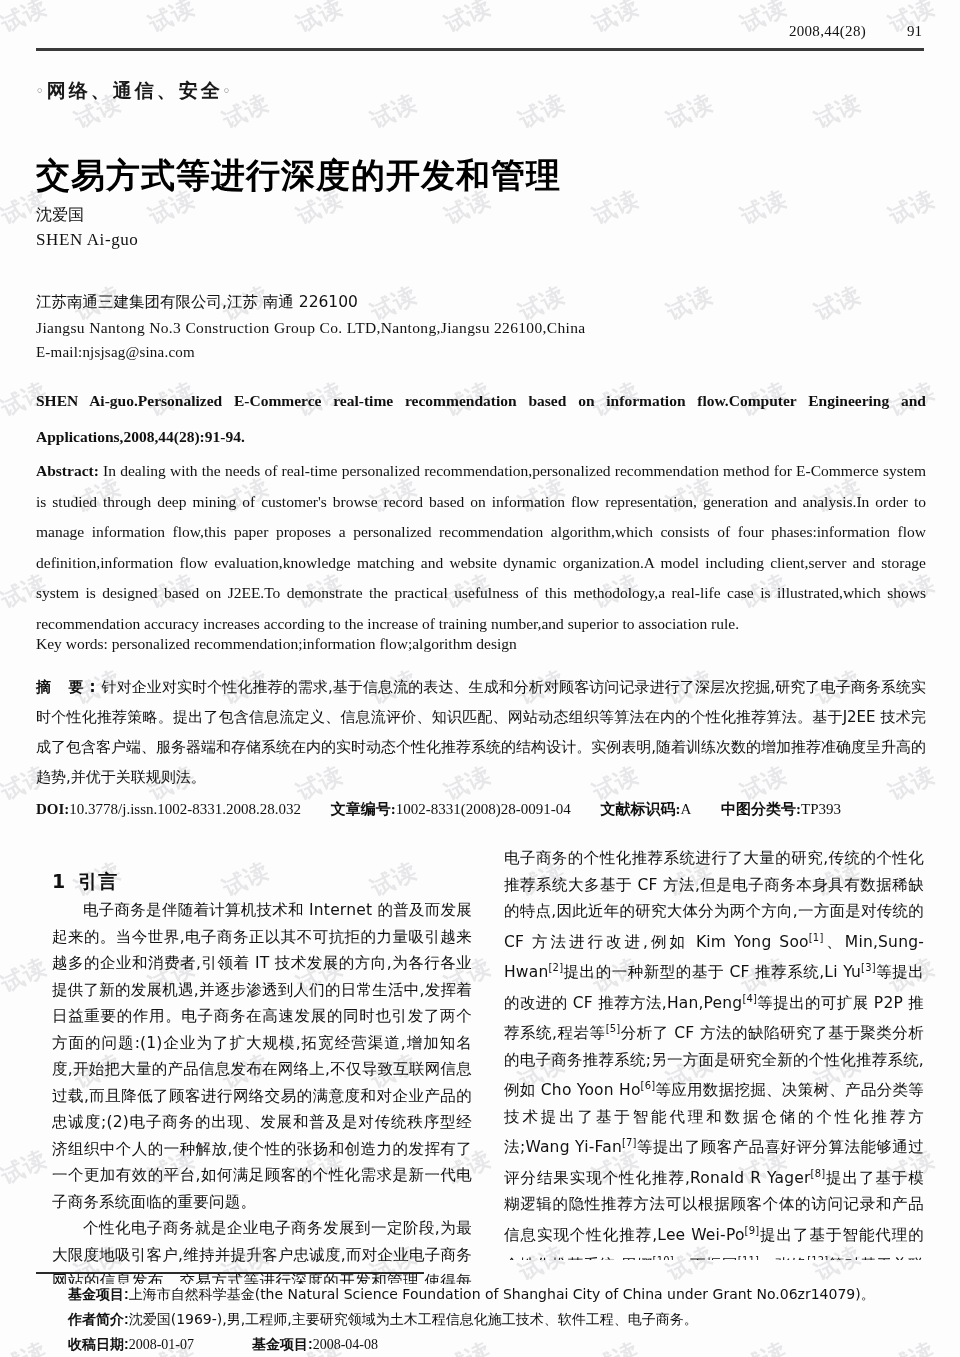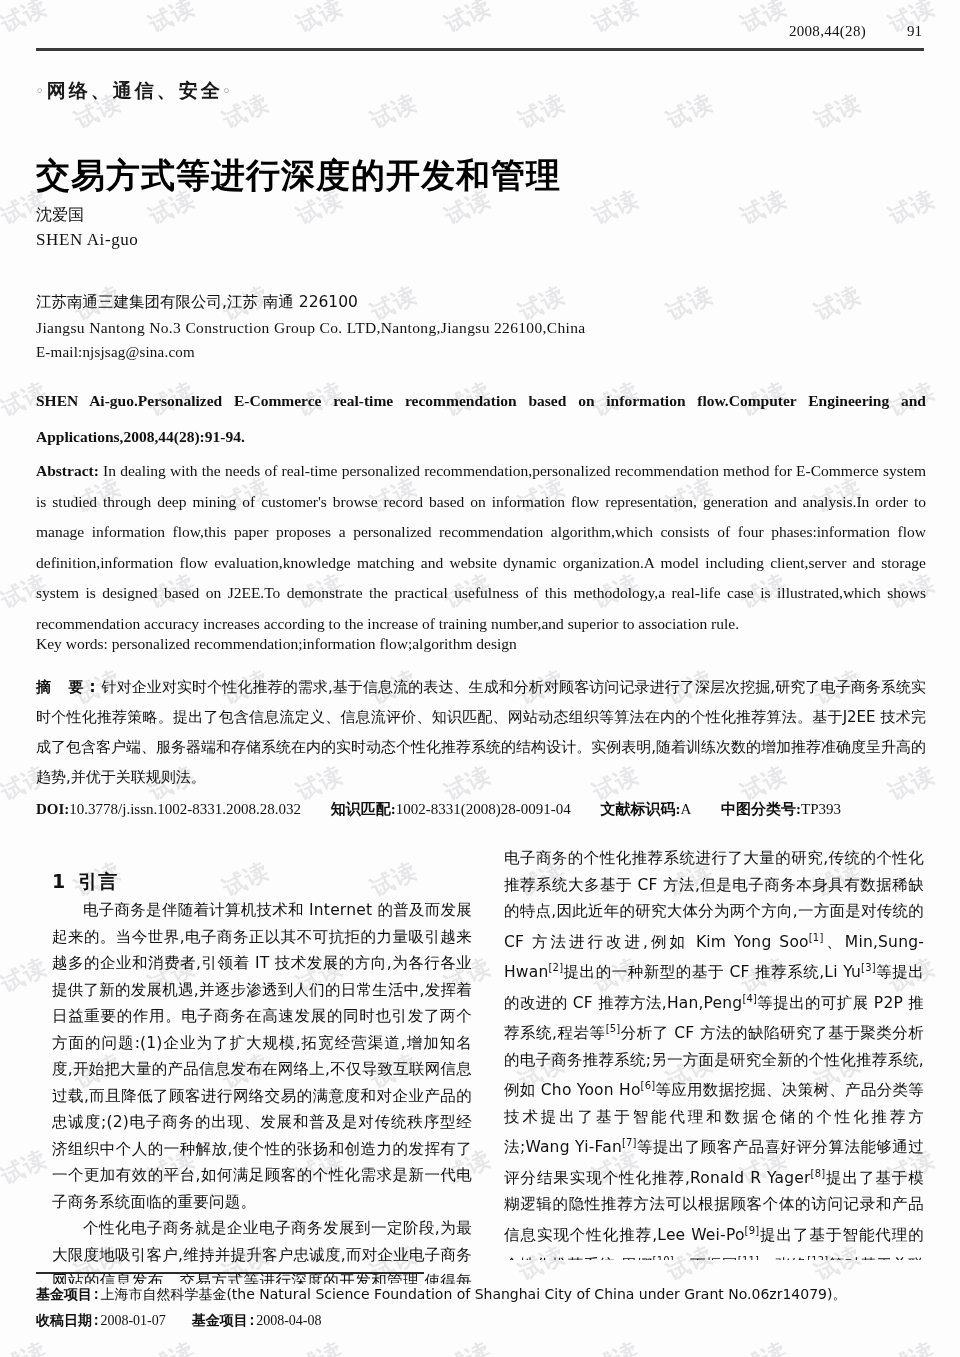--- a/index.html
+++ b/index.html
@@ -260,21 +260,21 @@
   }
   #footnotes {
     position: absolute;
     top: 1282px; left: 36px;
     width: 888px;
     z-index: 10;
     font-size: 14px;
     line-height: 25px;
   }
   .fn-line { white-space: nowrap; }
-  .fn-line .lbl { font-family: Liberation Mono, monospace; font-weight: 700; }
+  .fn-line .lbl { font-family: Liberation Sans, sans-serif; font-weight: 700; margin-left: 32px; }
   .fn-line .cn  { font-family: "DejaVu Sans", sans-serif; }
   .fn-gap { display: inline-block; width: 26px; }
 </style>
 </head>
 <body>
 
 <div id="page">
 
   <div id="watermark">
       <div class="wm" style="left: 0px; top: 0px;">试读</div>
@@ -409,35 +409,36 @@
 
   <div id="abstract"><span class="lbl">Abstract:</span><span> In  dealing  with  the  needs  of  real-time  personalized  recommendation,personalized  recommendation  method  for  E-Commerce  system  is  studied  through  deep  mining  of  customer's  browse  record  based  on  information  flow  representation,  generation  and  analysis.In  order  to  manage  information  flow,this  paper  proposes  a  personalized  recommendation  algorithm,which  consists  of  four  phases:information  flow  definition,information  flow  evaluation,knowledge  matching  and  website  dynamic  organization.A  model  including  client,server  and  storage  system  is  designed  based  on  J2EE.To  demonstrate  the  practical  usefulness  of  this  methodology,a  real-life  case  is  illustrated,which  shows  recommendation  accuracy  increases  according  to  the  increase  of  training  number,and  superior  to  association  rule.</span></div>
 
   <div id="keywords-en"><span class="lbl">Key words:</span><span> personalized  recommendation;information  flow;algorithm  design</span></div>
 
   <div id="zh-abstract"><span class="lbl">摘 要:</span><span>针对企业对实时个性化推荐的需求,基于信息流的表达、生成和分析对顾客访问记录进行了深层次挖掘,研究了电子商务系统实时个性化推荐策略。提出了包含信息流定义、信息流评价、知识匹配、网站动态组织等算法在内的个性化推荐算法。基于J2EE 技术完成了包含客户端、服务器端和存储系统在内的实时动态个性化推荐系统的结构设计。实例表明,随着训练次数的增加推荐准确度呈升高的趋势,并优于关联规则法。</span></div>
 
 
   <div id="idline">
     <span class="seg"><span class="lbl">DOI:</span><span>10.3778/j.issn.1002-8331.2008.28.032</span></span>
-    <span class="seg"><span class="lbl">知识匹配:</span><span>1002-8331(2008)28-0091-04</span></span>
+    <span class="seg"><span class="lbl">文章编号:</span><span>1002-8331(2008)28-0091-04</span></span>
     <span class="seg"><span class="lbl">文献标识码:</span><span>A</span></span>
     <span class="seg"><span class="lbl">中图分类号:</span><span>TP393</span></span>
   </div>
 
   <div id="body-cols">
     <div class="col col-left">
       <h2 class="sec-head"><span class="num">1</span><span>引言</span></h2>
       <p class="bodytext">电子商务是伴随着计算机技术和 Internet 的普及而发展起来的。当今世界,电子商务正以其不可抗拒的力量吸引越来越多的企业和消费者,引领着 IT 技术发展的方向,为各行各业提供了新的发展机遇,并逐步渗透到人们的日常生活中,发挥着日益重要的作用。电子商务在高速发展的同时也引发了两个方面的问题:(1)企业为了扩大规模,拓宽经营渠道,增加知名度,开始把大量的产品信息发布在网络上,不仅导致互联网信息过载,而且降低了顾客进行网络交易的满意度和对企业产品的忠诚度;(2)电子商务的出现、发展和普及是对传统秩序型经济组织中个人的一种解放,使个性的张扬和创造力的发挥有了一个更加有效的平台,如何满足顾客的个性化需求是新一代电子商务系统面临的重要问题。</p>
       <p class="bodytext">个性化电子商务就是企业电子商务发展到一定阶段,为最大限度地吸引客户,维持并提升客户忠诚度,而对企业电子商务网站的信息发布、交易方式等进行深度的开发和管理,使得每个客户能够得到“一对一”度身定做的服务和信息。国内外对</p>
     </div>
     <div class="col col-right">
       <p class="bodytext cont">电子商务的个性化推荐系统进行了大量的研究,传统的个性化推荐系统大多基于 CF 方法,但是电子商务本身具有数据稀缺的特点,因此近年的研究大体分为两个方向,一方面是对传统的 CF 方法进行改进,例如 Kim Yong Soo<sup>[1]</sup>、Min,Sung-Hwan<sup>[2]</sup>提出的一种新型的基于 CF 推荐系统,Li Yu<sup>[3]</sup>等提出的改进的 CF 推荐方法,Han,Peng<sup>[4]</sup>等提出的可扩展 P2P 推荐系统,程岩等<sup>[5]</sup>分析了 CF 方法的缺陷研究了基于聚类分析的电子商务推荐系统;另一方面是研究全新的个性化推荐系统,例如 Cho Yoon Ho<sup>[6]</sup>等应用数据挖掘、决策树、产品分类等技术提出了基于智能代理和数据仓储的个性化推荐方法;Wang Yi-Fan<sup>[7]</sup>等提出了顾客产品喜好评分算法能够通过评分结果实现个性化推荐,Ronald R Yager<sup>[8]</sup>提出了基于模糊逻辑的隐性推荐方法可以根据顾客个体的访问记录和产品信息实现个性化推荐,Lee Wei-Po<sup>[9]</sup>提出了基于智能代理的个性化推荐系统,周娜<sup>[10]</sup>、丁振国<sup>[11]</sup>、张锋<sup>[12]</sup>等对基于关联规则的个性化推荐方法进行了研究,路海明提出了结合基于内容的过滤和基于多 Agent 合作过滤的混合个性化信息推荐方法,张慧颖把数据挖掘技术</p>
     </div>
   </div>
 
   <div id="rule-foot"></div>
   <div id="footnotes">
     <div class="fn-line"><span class="lbl">基金项目:</span><span class="cn">上海市自然科学基金(the Natural Science Foundation of Shanghai City of China under Grant No.06zr14079)。</span></div>
+    <div class="fn-line"><span class="lbl">作者简介:</span><span class="cn">沈爱国(1969-),男,工程师,主要研究领域为土木工程信息化施工技术、软件工程、电子商务。</span></div>
     <div class="fn-line"><span class="lbl">收稿日期:</span><span>2008-01-07</span><span class="fn-gap"></span><span class="lbl">基金项目:</span><span>2008-04-08</span></div>
   </div>
 
 </div>
 
 </body></html>

